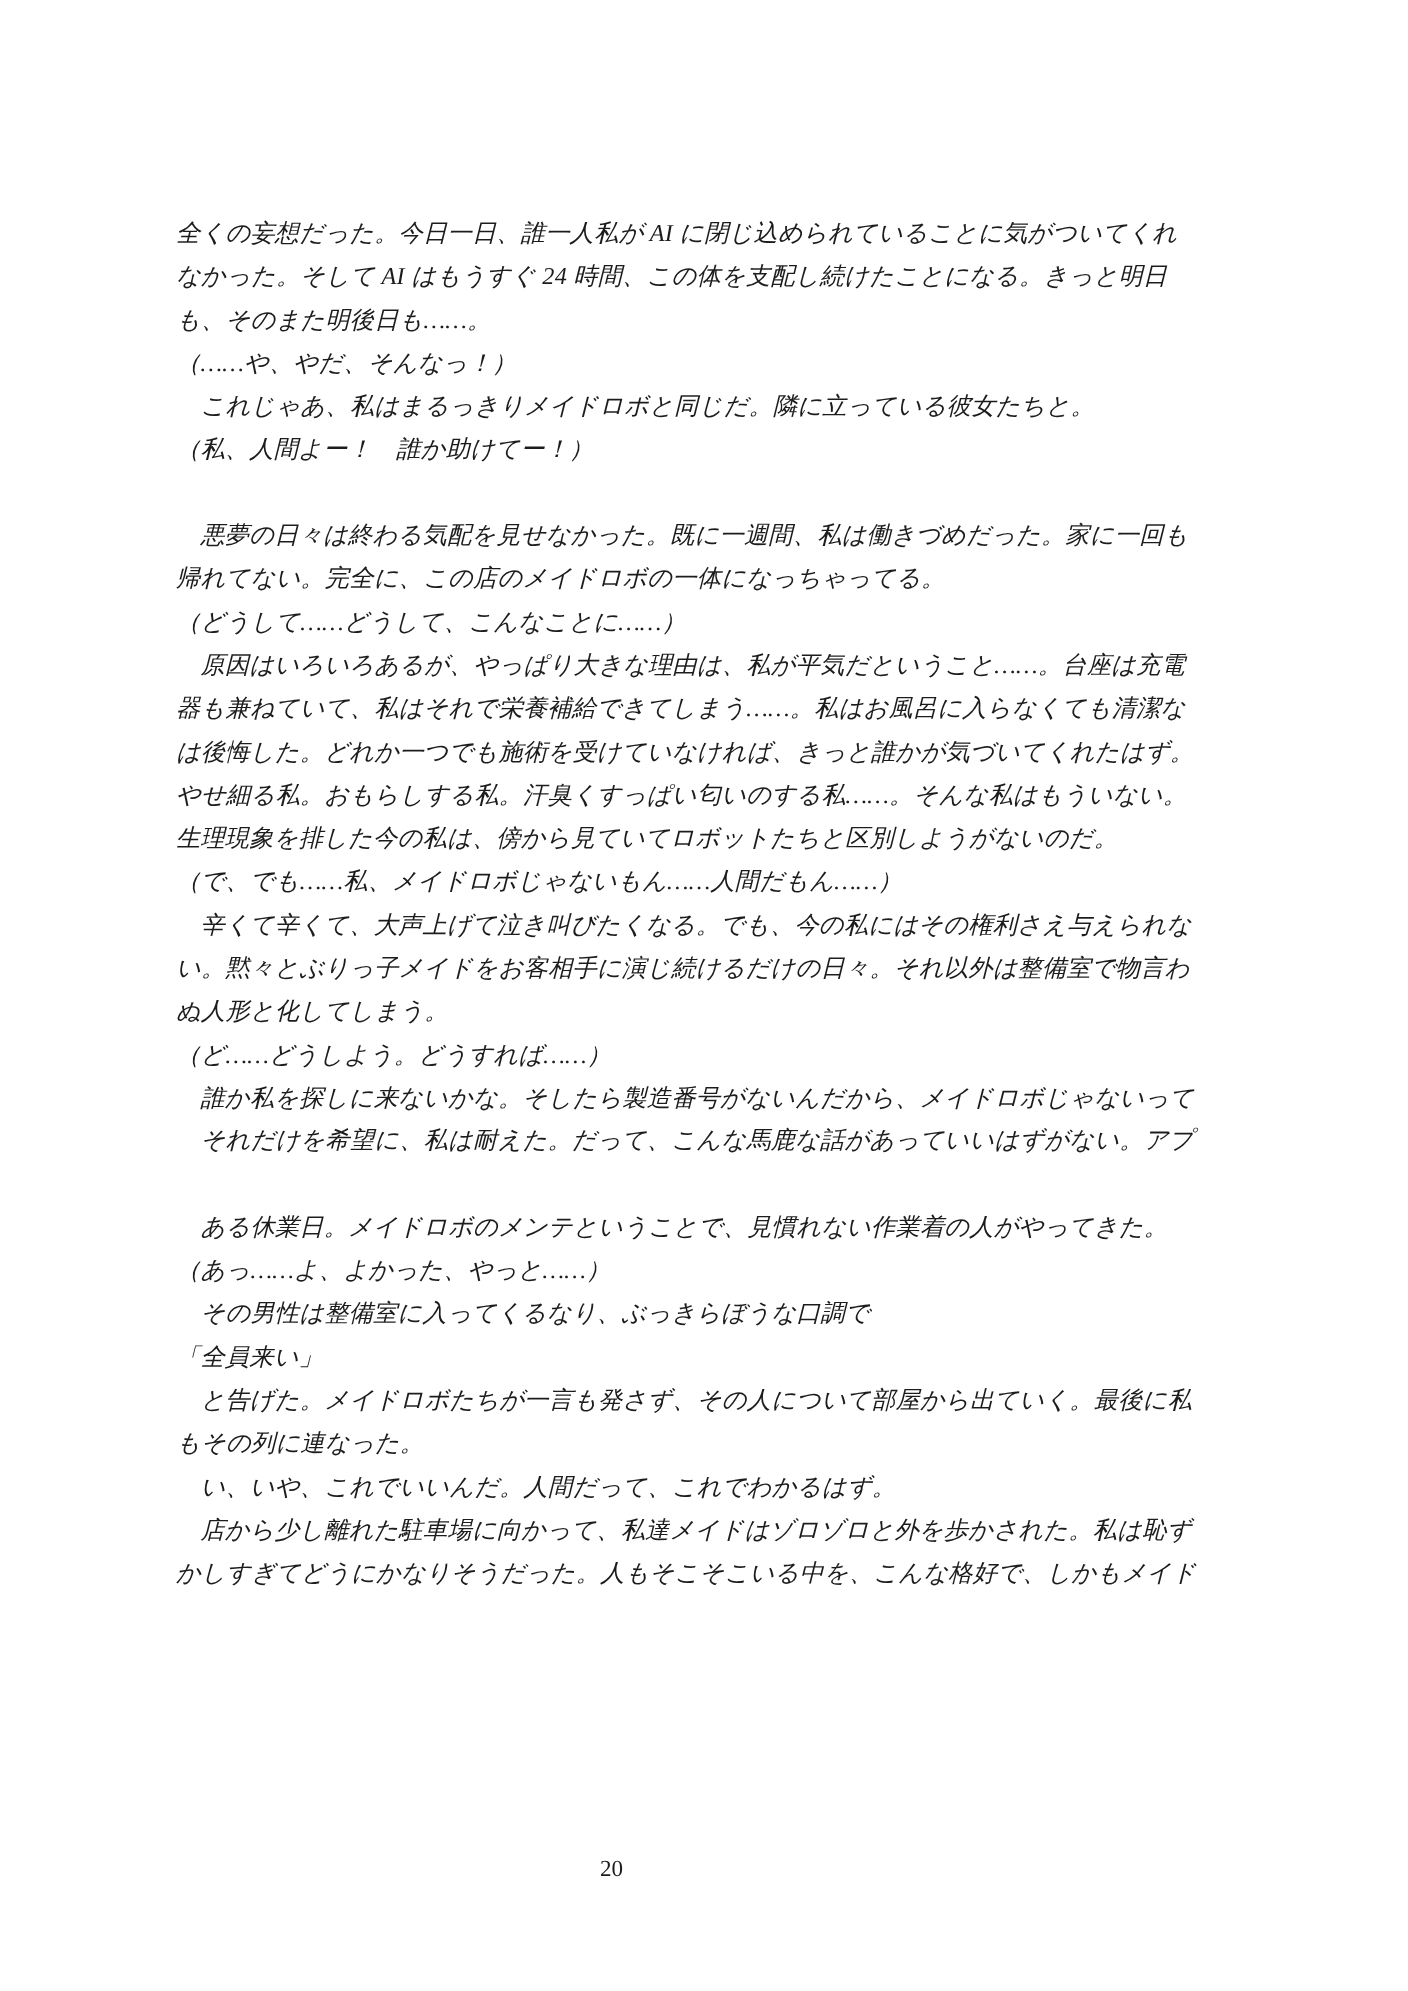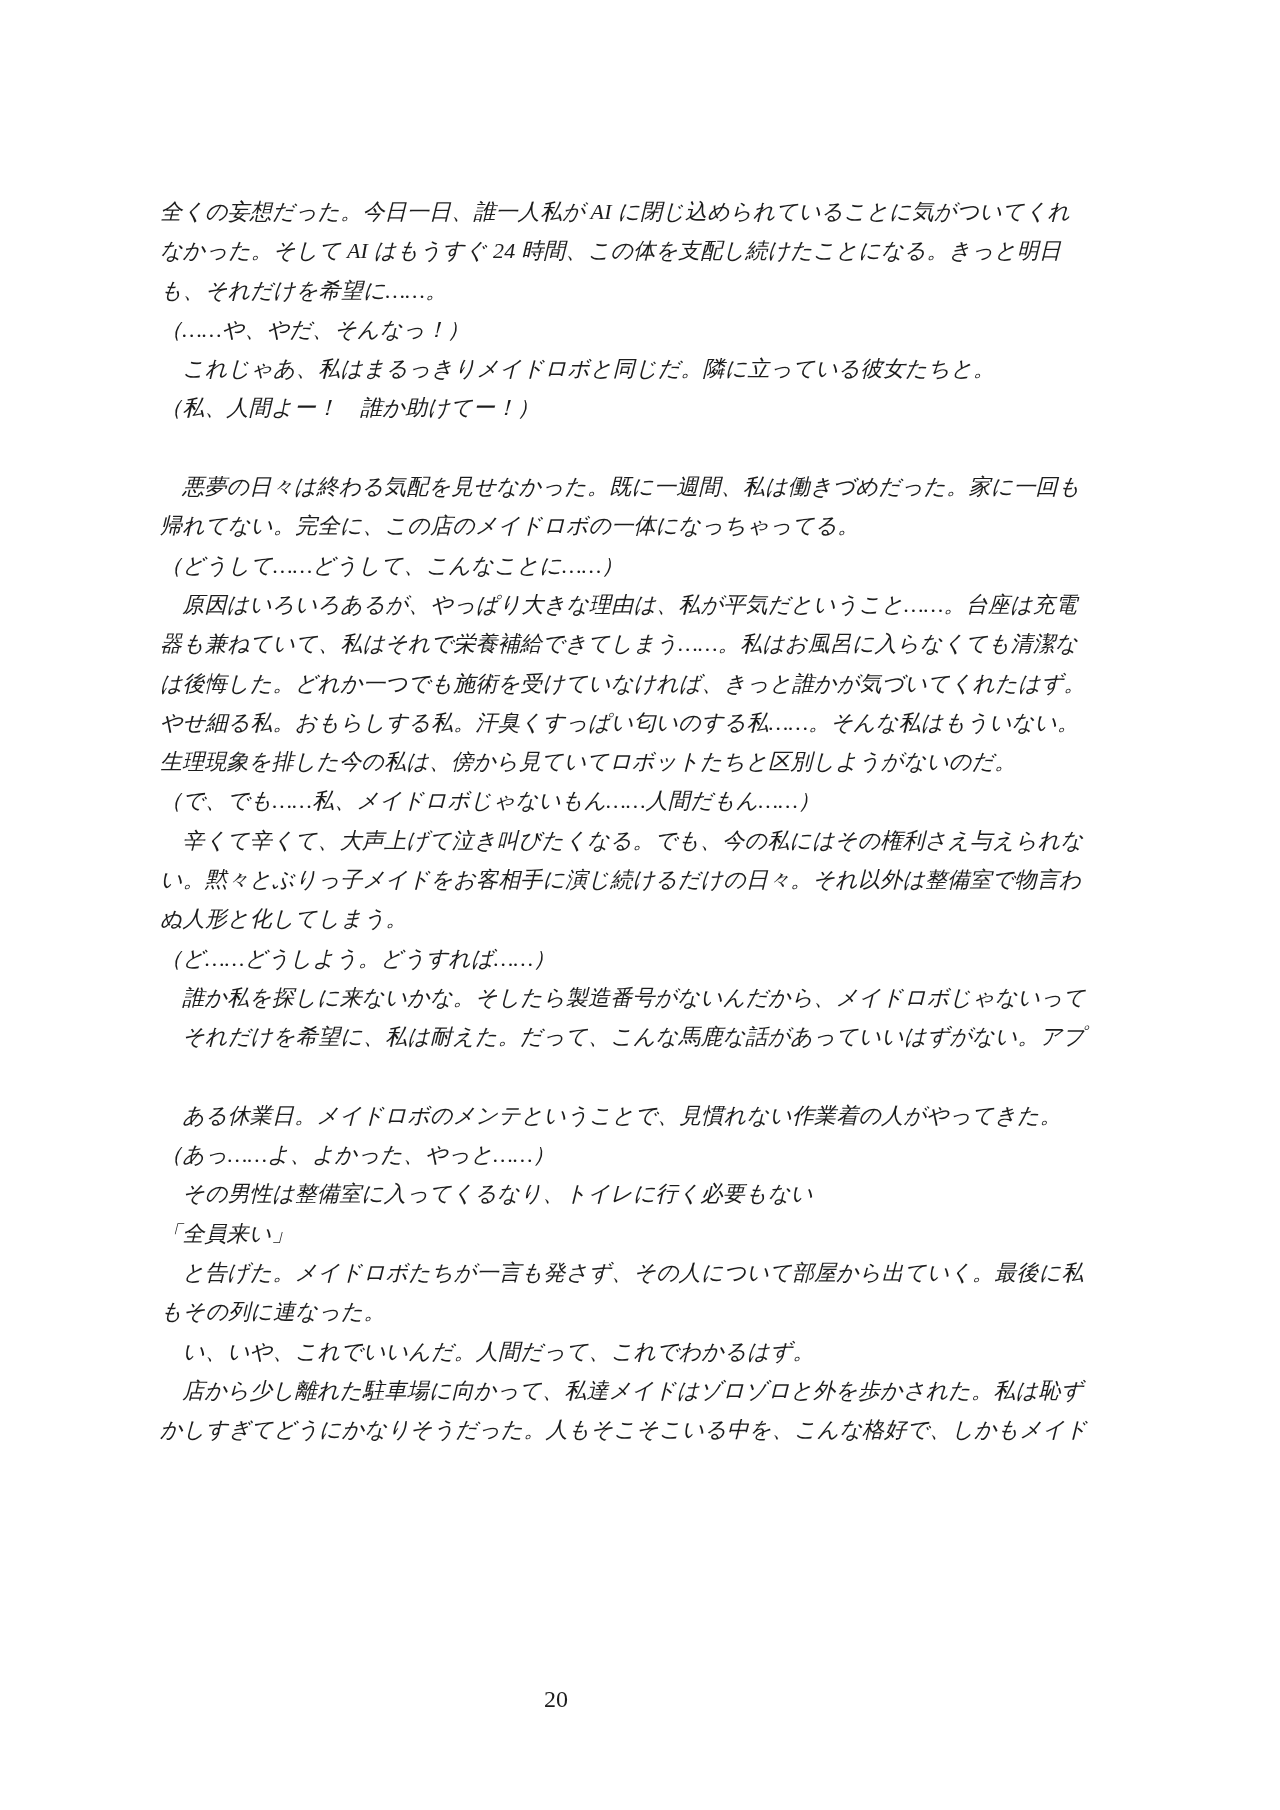--- a/index.html
+++ b/index.html
@@ -30,32 +30,32 @@
     white-space: pre;
     letter-spacing: 0.2px;
     text-align: left;
   }
   .page-number {
     position: absolute;
     left: 528px;
     top: 1686px;
     width: 56px;
     text-align: center;
-    font-size: 24px;
+    font-size: 21px;
     color: #1c1c1c;
   }
 </style>
 </head>
 <body>
 
 <div class="page">
   <div class="text-block">
     <div class="line">全くの妄想だった。今日一日、誰一人私が AI に閉じ込められていることに気がついてくれ</div>
     <div class="line">なかった。そして AI はもうすぐ 24 時間、この体を支配し続けたことになる。きっと明日</div>
-    <div class="line">も、それだけを希望に……。</div>
+    <div class="line">も、そのまた明後日も……。</div>
     <div class="line">（……や、やだ、そんなっ！）</div>
     <div class="line">　これじゃあ、私はまるっきりメイドロボと同じだ。隣に立っている彼女たちと。</div>
     <div class="line">（私、人間よー！　誰か助けてー！）</div>
     <div class="line"></div>
     <div class="line">　悪夢の日々は終わる気配を見せなかった。既に一週間、私は働きづめだった。家に一回も</div>
     <div class="line">帰れてない。完全に、この店のメイドロボの一体になっちゃってる。</div>
     <div class="line">（どうして……どうして、こんなことに……）</div>
     <div class="line">　原因はいろいろあるが、やっぱり大きな理由は、私が平気だということ……。台座は充電</div>
     <div class="line">器も兼ねていて、私はそれで栄養補給できてしまう……。私はお風呂に入らなくても清潔な</div>
     <div class="line">は後悔した。どれか一つでも施術を受けていなければ、きっと誰かが気づいてくれたはず。</div>
@@ -64,21 +64,21 @@
     <div class="line">（で、でも……私、メイドロボじゃないもん……人間だもん……）</div>
     <div class="line">　辛くて辛くて、大声上げて泣き叫びたくなる。でも、今の私にはその権利さえ与えられな</div>
     <div class="line">い。黙々とぶりっ子メイドをお客相手に演じ続けるだけの日々。それ以外は整備室で物言わ</div>
     <div class="line">ぬ人形と化してしまう。</div>
     <div class="line">（ど……どうしよう。どうすれば……）</div>
     <div class="line">　誰か私を探しに来ないかな。そしたら製造番号がないんだから、メイドロボじゃないって</div>
     <div class="line">　それだけを希望に、私は耐えた。だって、こんな馬鹿な話があっていいはずがない。アプ</div>
     <div class="line"></div>
     <div class="line">　ある休業日。メイドロボのメンテということで、見慣れない作業着の人がやってきた。</div>
     <div class="line">（あっ……よ、よかった、やっと……）</div>
-    <div class="line">　その男性は整備室に入ってくるなり、トイレに行く必要もない</div>
+    <div class="line">　その男性は整備室に入ってくるなり、ぶっきらぼうな口調で</div>
     <div class="line">「全員来い」</div>
     <div class="line">　と告げた。メイドロボたちが一言も発さず、その人について部屋から出ていく。最後に私</div>
     <div class="line">もその列に連なった。</div>
     <div class="line">　い、いや、これでいいんだ。人間だって、これでわかるはず。</div>
     <div class="line">　店から少し離れた駐車場に向かって、私達メイドはゾロゾロと外を歩かされた。私は恥ず</div>
     <div class="line">かしすぎてどうにかなりそうだった。人もそこそこいる中を、こんな格好で、しかもメイド</div>
   </div>
   <div class="page-number">20</div>
 </div>
 

